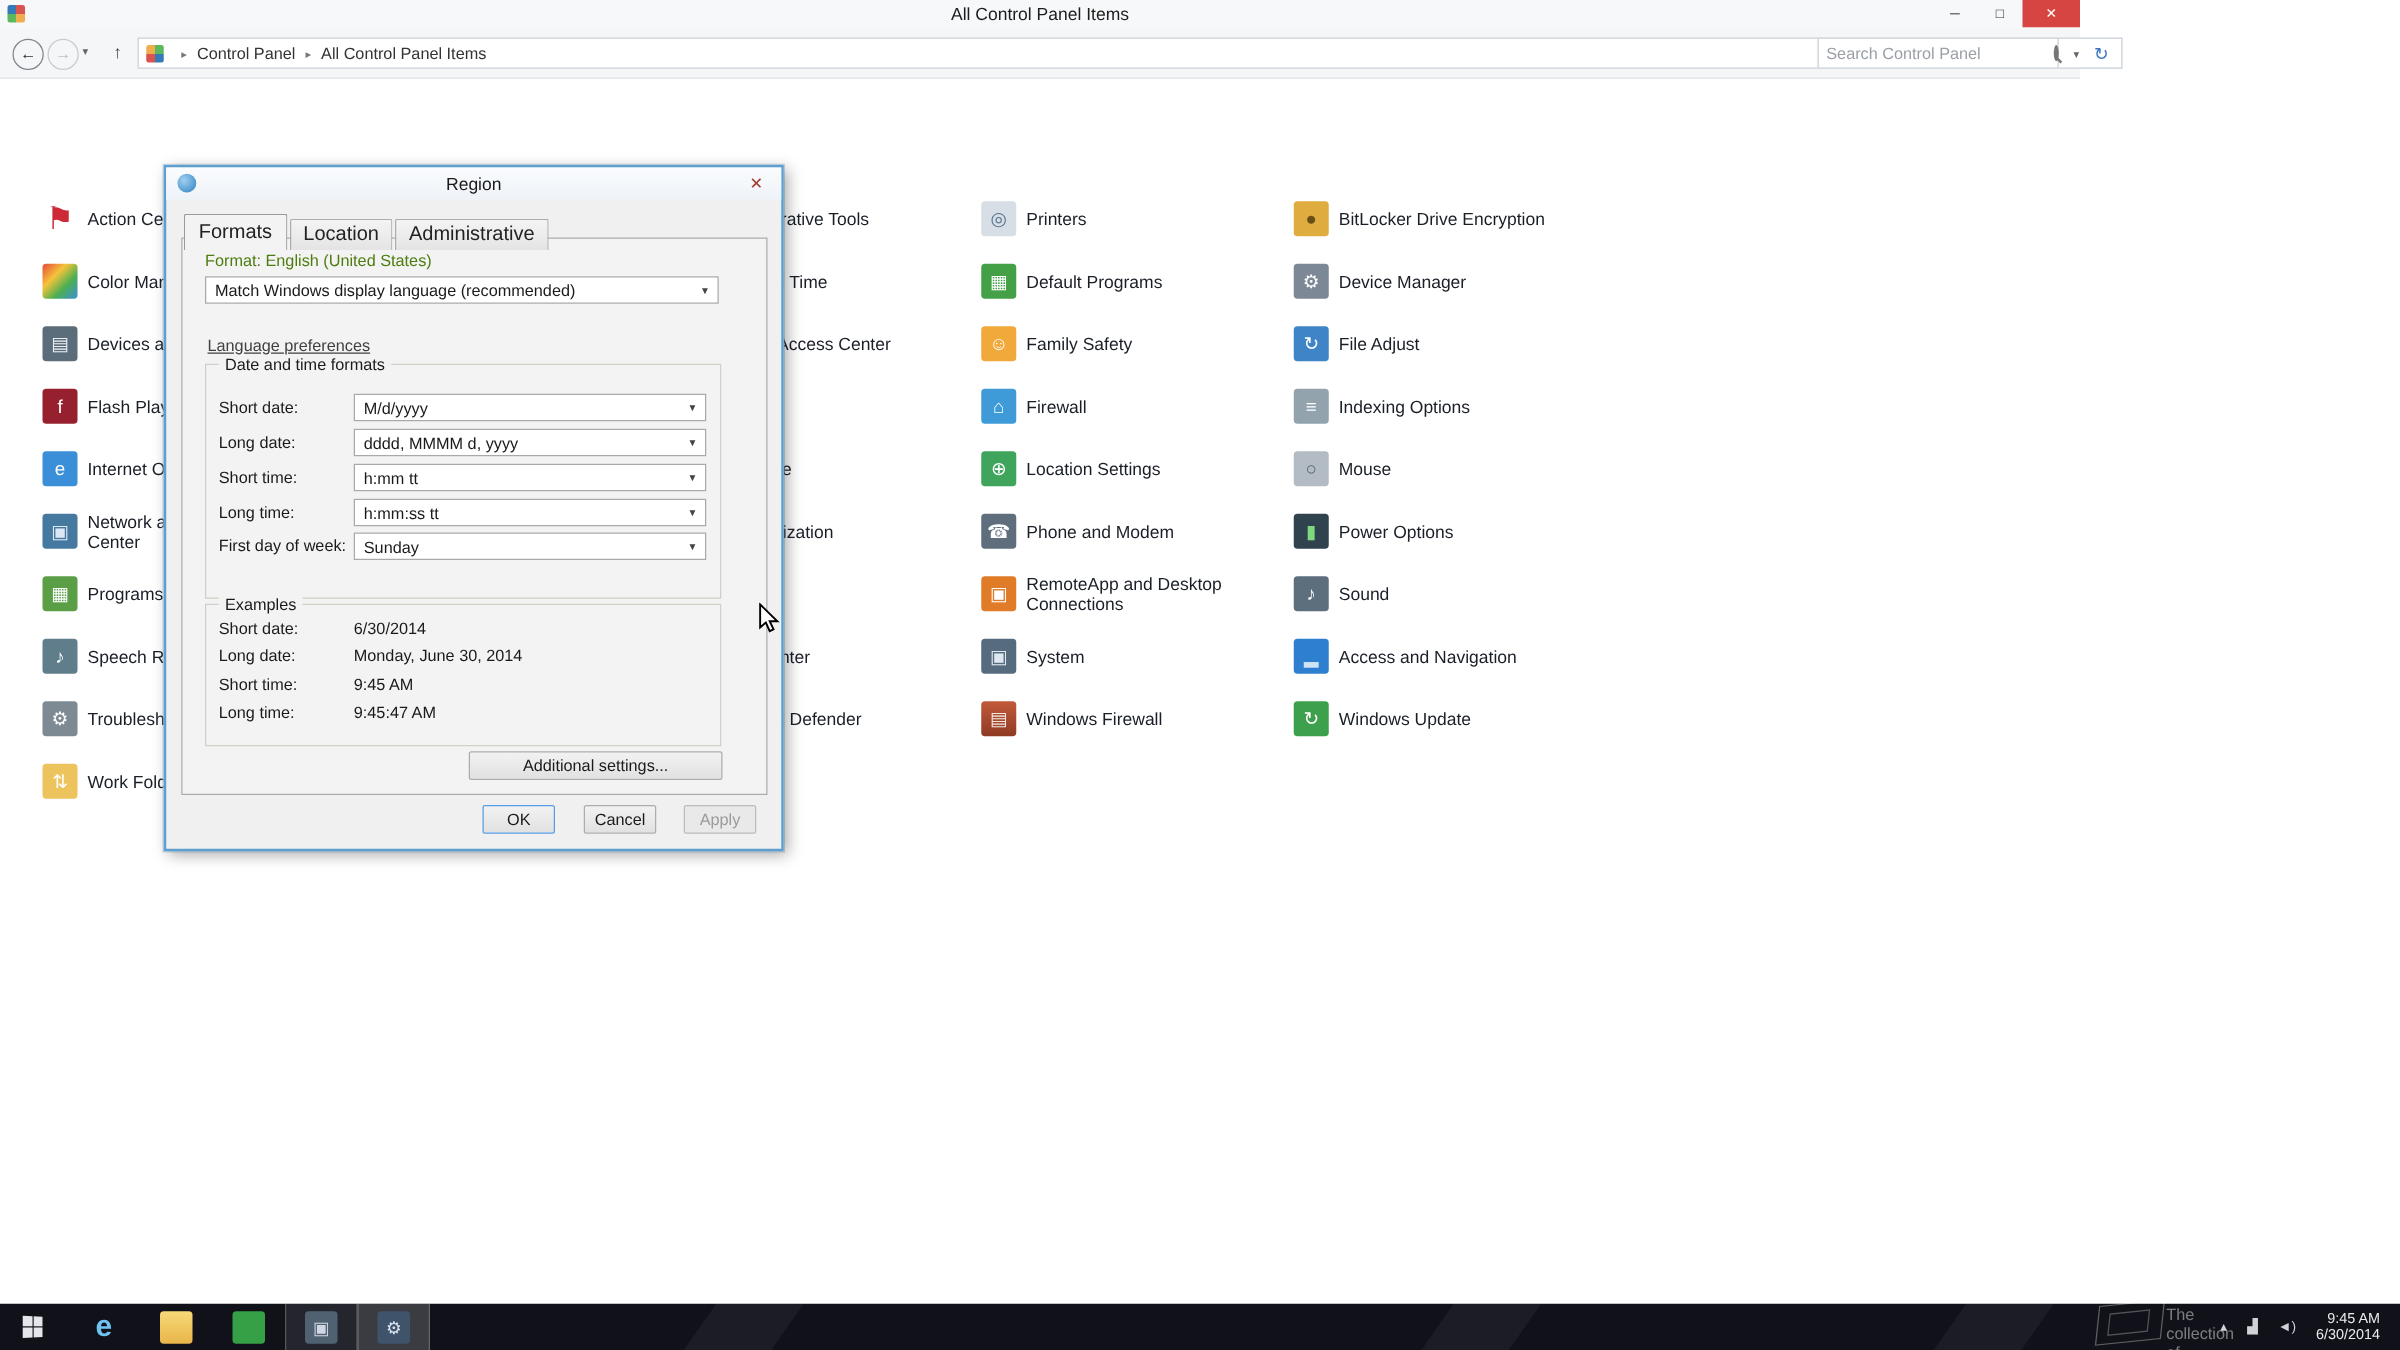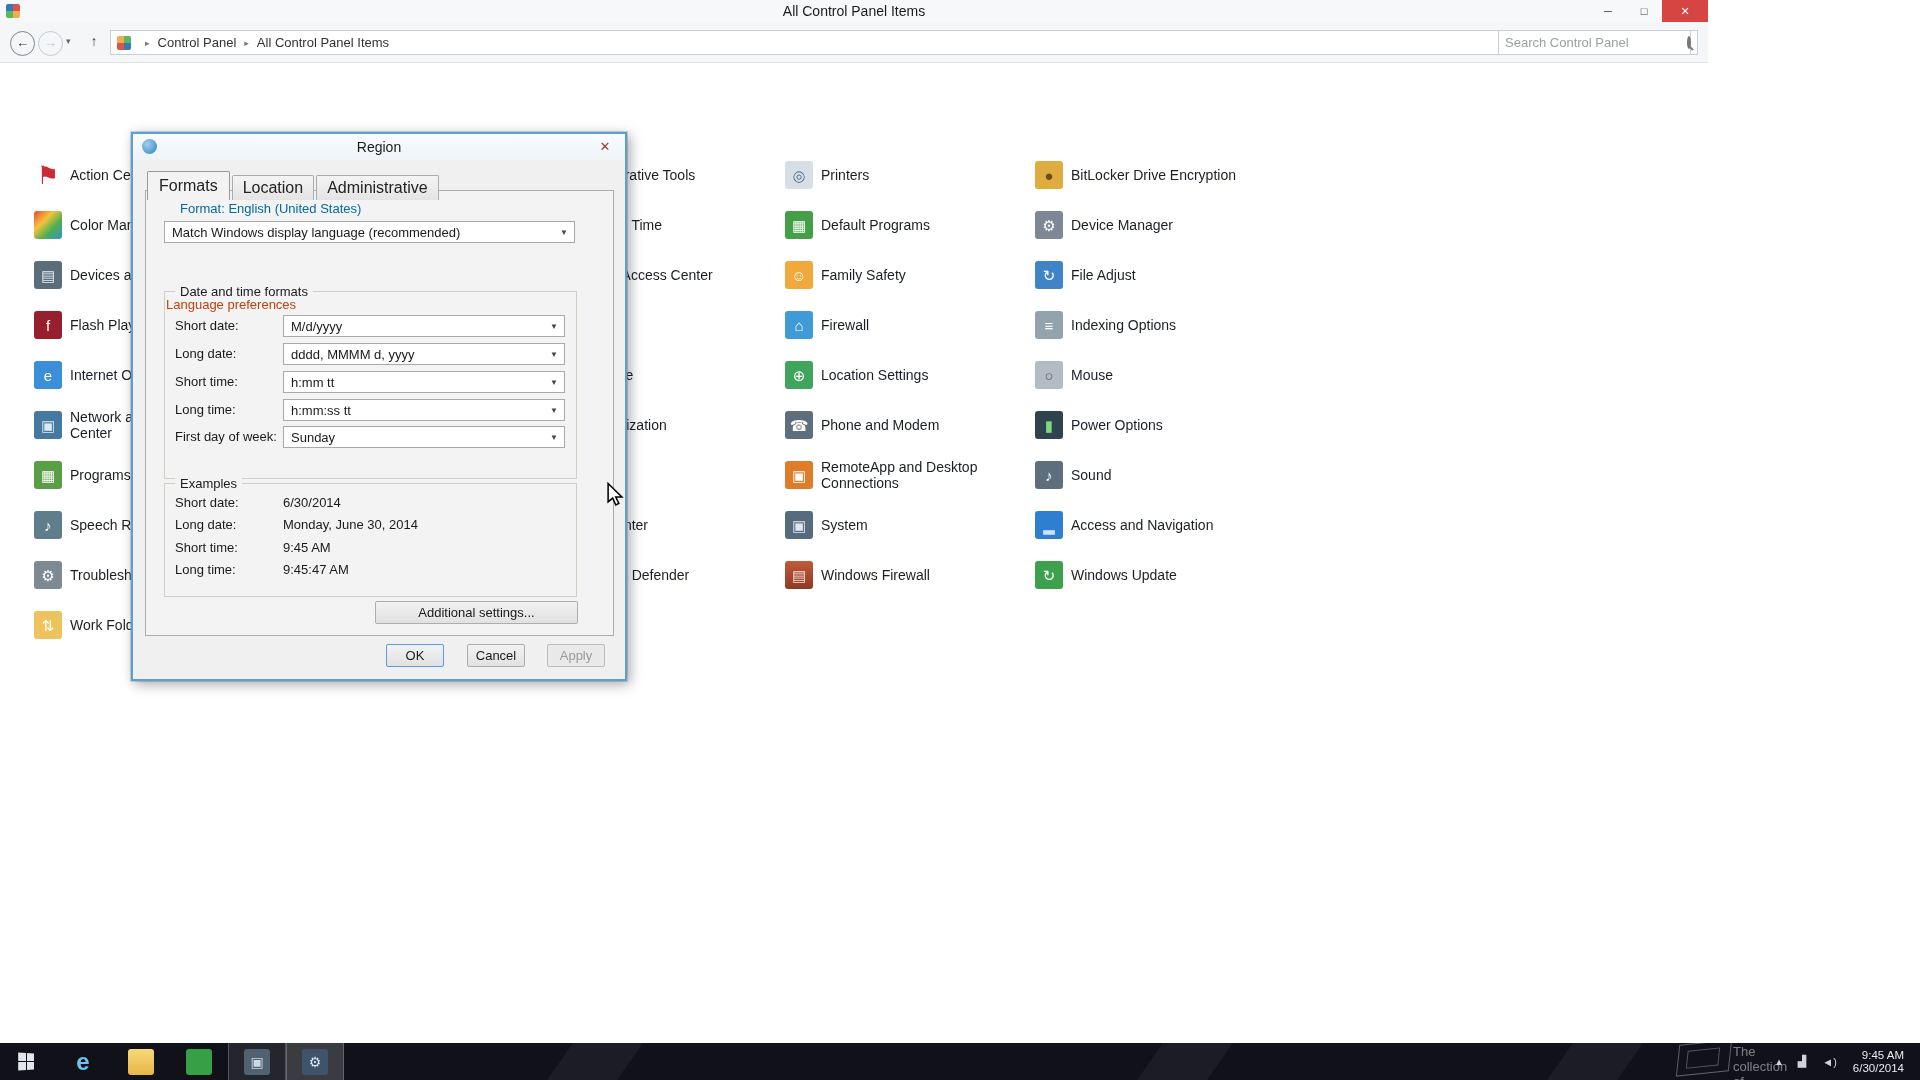--- a/index.html
+++ b/index.html
@@ -1,17 +1,17 @@
 <!DOCTYPE html>
 <html><head>
 <meta charset="utf-8">
 <style>
   html,body{margin:0;padding:0;width:1920px;height:1080px;overflow:hidden;
     font-family:"Liberation Sans",sans-serif;background:#fff;}
-  .app{position:relative;width:1664px;height:1080px;background:#fff;padding-left:44px;}
+  .app{position:relative;width:1664px;height:1080px;background:#fff;}
 
   
   .titlebar{position:absolute;left:0;top:0;right:0;height:22px;background:#f7f8f9;}
   .sys-icon{position:absolute;left:6px;top:4px;width:14px;height:14px;border-radius:2px;
     background:conic-gradient(#d9534f 0 25%,#f0ad4e 0 50%,#5cb85c 0 75%,#337ab7 0);}
   .win-title{position:absolute;left:0;right:0;top:0;height:22px;line-height:22px;
     text-align:center;font-size:14px;color:#1c1c1c;}
   .caption-buttons{position:absolute;right:0;top:0;height:22px;display:flex;}
   .cap-btn{width:36px;height:22px;line-height:22px;text-align:center;font-size:11px;color:#333;}
   .cap-btn.close{width:46px;background:#d64541;color:#fff;}
@@ -69,27 +69,27 @@
   .dlg-title{position:absolute;left:0;right:0;top:0;height:26px;line-height:26px;text-align:center;
     font-size:14px;color:#1a1a1a;}
   .dlg-close{position:absolute;right:5px;top:3px;width:30px;height:19px;line-height:19px;
     text-align:center;color:#a33c2e;font-size:13px;}
   .tabs{position:absolute;left:14px;top:36px;display:flex;align-items:flex-end;z-index:3;}
   .tab{padding:3px 10px;font-size:16px;color:#222;border:1px solid #acacac;border-bottom:none;
     background:linear-gradient(#f4f4f4,#e4e4e4);margin-right:2px;border-radius:2px 2px 0 0;position:relative;top:1px;}
   .tab.active{background:#f3f3f3;padding:5px 11px;border-color:#9a9a9a;z-index:4;top:1px;}
   .tab-page{position:absolute;left:12px;top:56px;width:467px;height:444px;border:1px solid #acacac;
     background:#f3f3f3;}
-  .fmt-line{position:absolute;left:18px;top:10px;font-size:13px;color:#0369a1;margin-left:16px;}
+  .fmt-line{position:absolute;left:18px;top:10px;font-size:13px;color:#4d7c0f;}
   .combo{position:absolute;height:22px;background:#fff;border:1px solid #a9a9a9;box-sizing:border-box;
     font-size:13px;color:#1a1a1a;display:flex;align-items:center;padding:0 22px 0 7px;overflow:hidden;white-space:nowrap;}
   .combo .arrow{position:absolute;right:1px;top:1px;bottom:1px;width:18px;display:flex;align-items:center;
     justify-content:center;font-size:8px;color:#444;}
   .fmt-combo{left:18px;top:30px;width:411px;}
-  .lang-link{position:absolute;left:20px;top:78px;font-size:13px;color:#c2410c;margin-top:28px;}
+  .lang-link{position:absolute;left:20px;top:78px;font-size:13px;color:#404040;text-decoration:underline;}
   .group{position:absolute;border:1px solid #d0d0c6;}
   .group .legend{position:absolute;top:-8px;left:10px;background:#f3f3f3;padding:0 5px;font-size:13px;color:#1a1a1a;}
   .group-dt{left:18px;top:100px;width:411px;height:186px;}
   .group-ex{left:18px;top:292px;width:411px;height:112px;}
   .frow-label{position:absolute;left:10px;font-size:13px;color:#1a1a1a;}
   .g-combo{left:118px;width:282px;}
   .ex-label{position:absolute;left:10px;font-size:13px;color:#1a1a1a;}
   .ex-value{position:absolute;left:118px;font-size:13px;color:#1a1a1a;}
   .btn{position:absolute;box-sizing:border-box;background:linear-gradient(#f2f2f2,#e1e1e1);
     border:1px solid #adadad;font-size:13px;color:#1a1a1a;text-align:center;border-radius:2px;}

